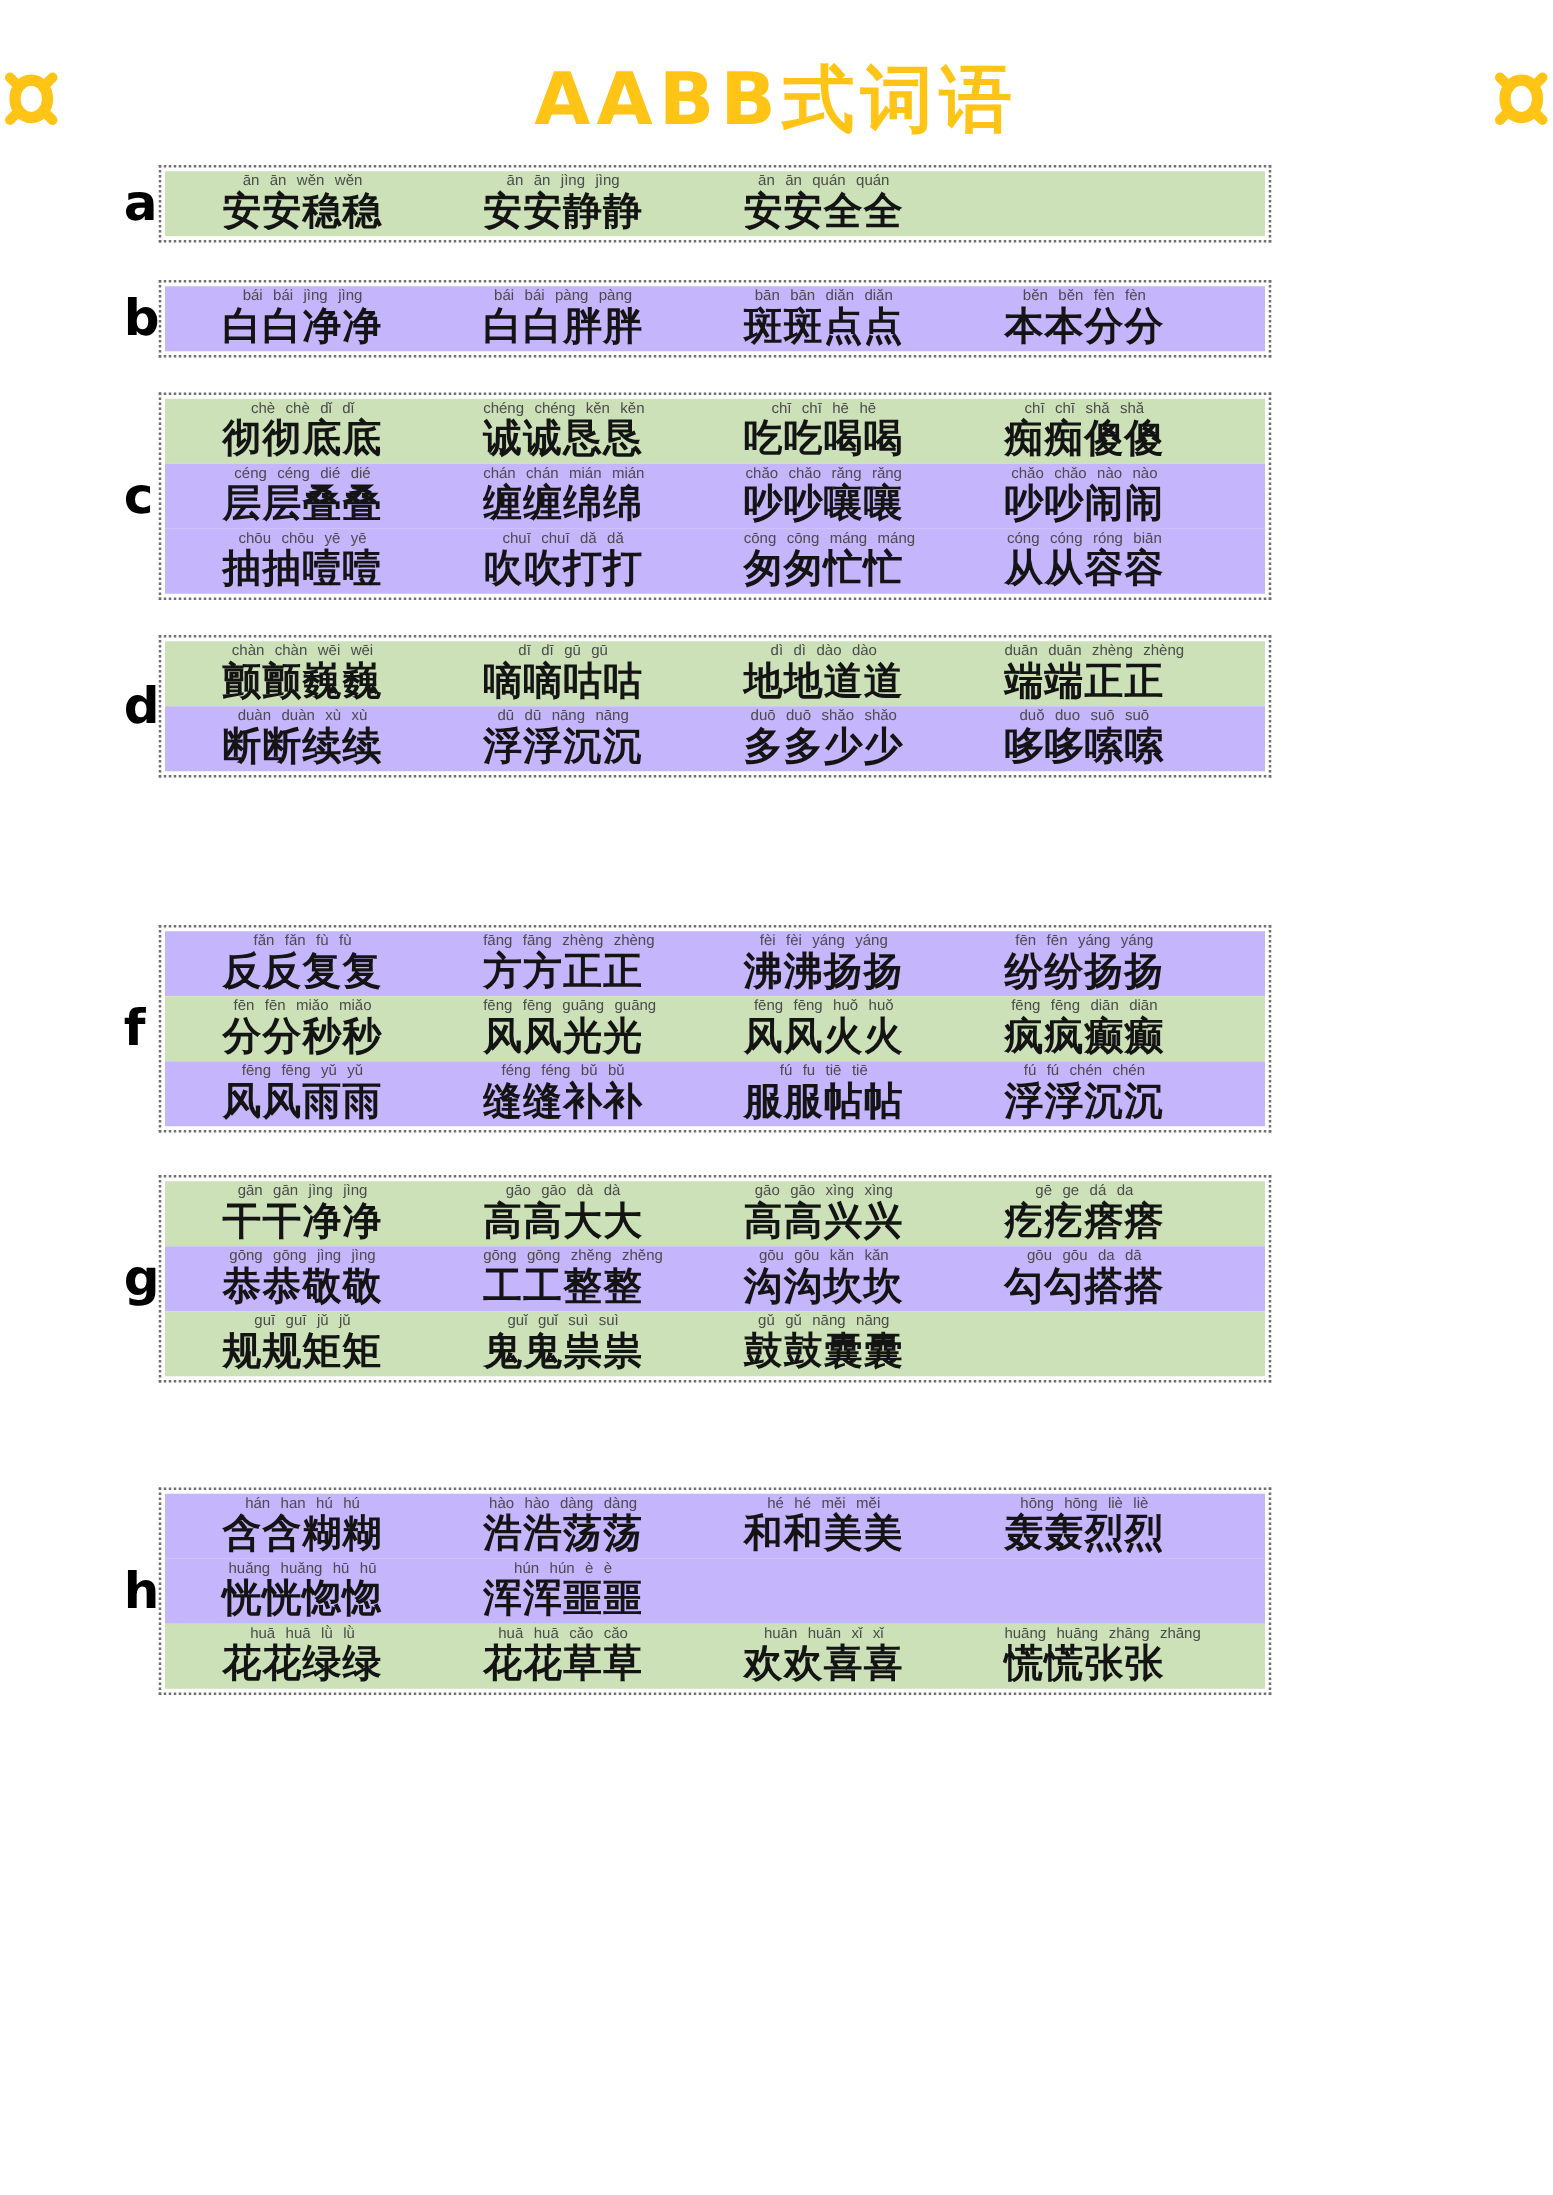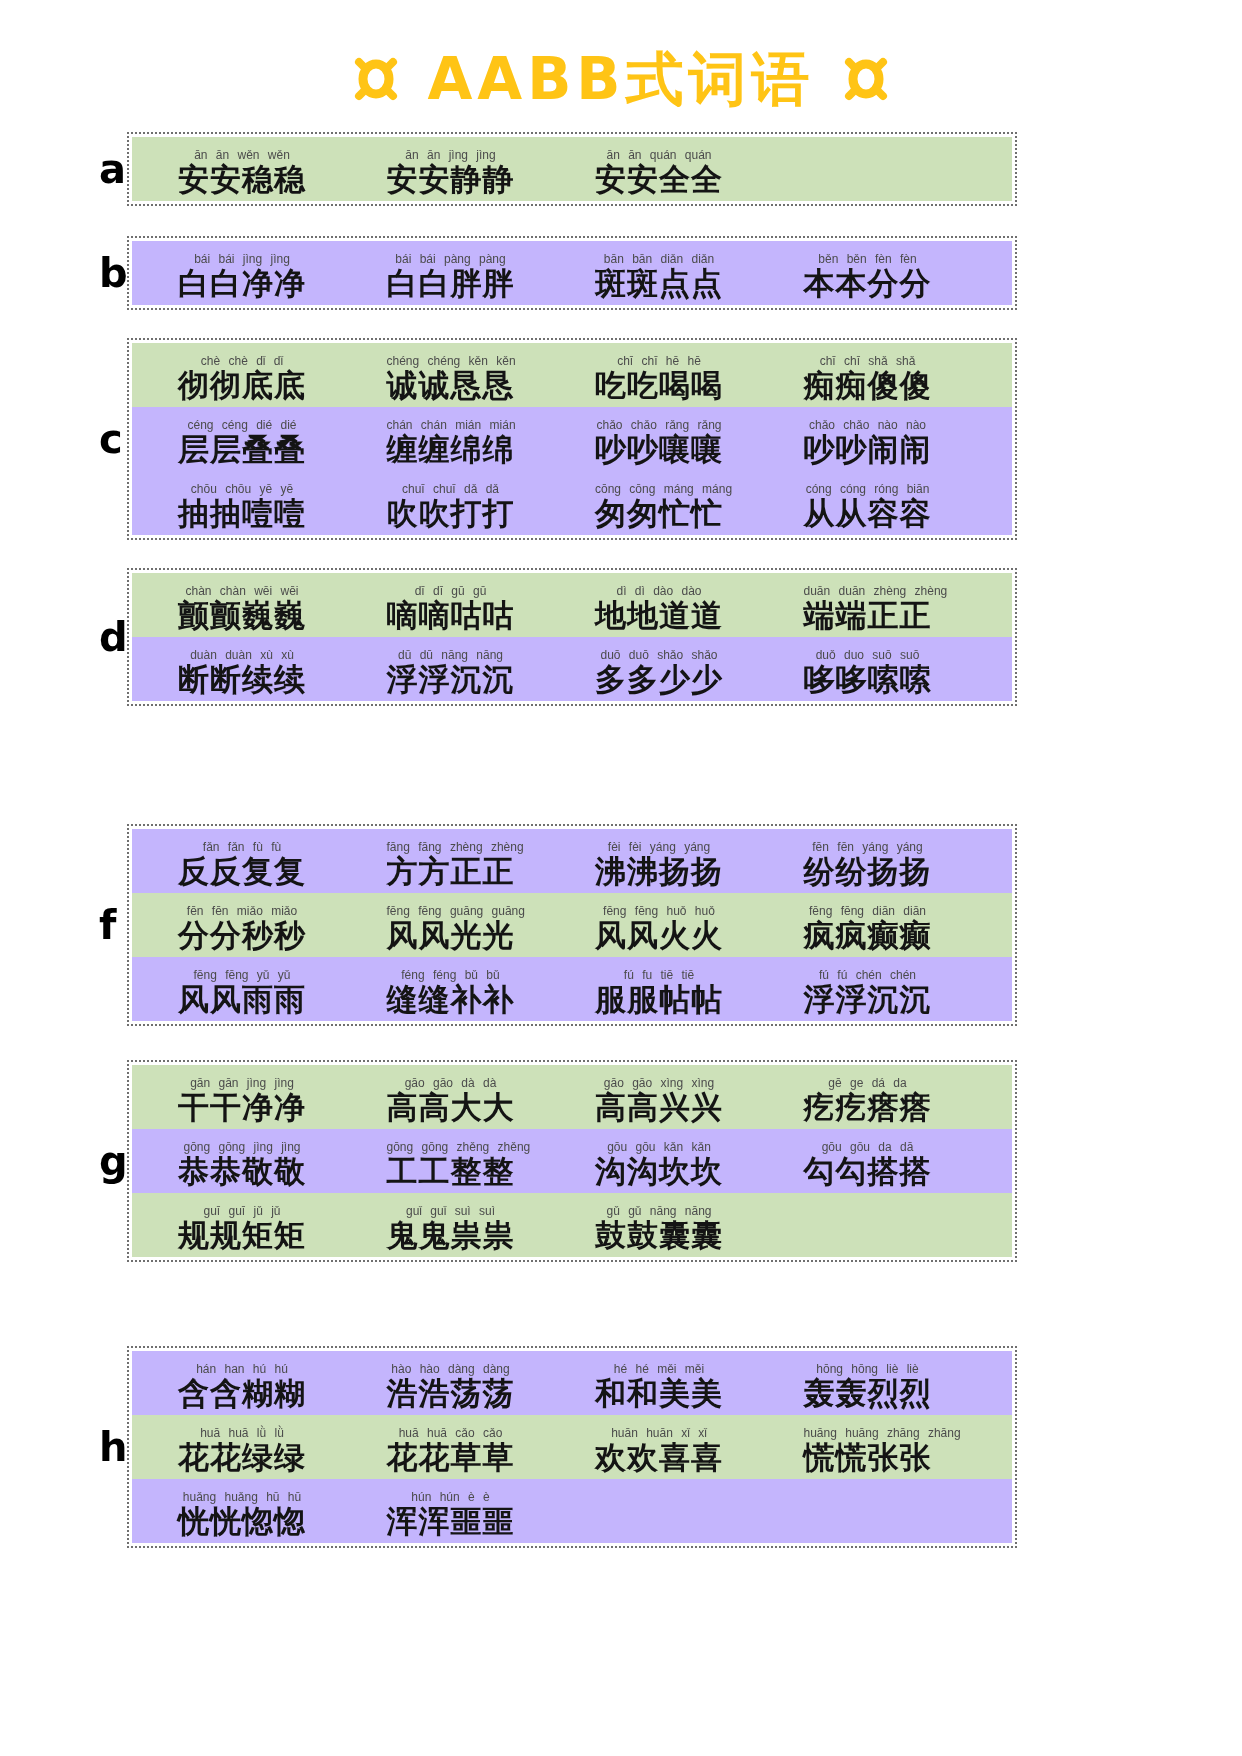--- a/index.html
+++ b/index.html
@@ -1,21 +1,21 @@
 <!DOCTYPE html>
 <html><head>
 <meta charset="utf-8">
 <style>
   html,body{margin:0;padding:0;}
   body{
     width:1242px;height:1756px;position:relative;background:#ffffff;
     font-family:"Liberation Sans",sans-serif;overflow:hidden;
   }
   .title-wrap{
-    display:flex;justify-content:center;align-items:center;gap:26px;
+    display:flex;justify-content:space-between;align-items:center;gap:26px;
     padding-top:42px;height:74px;
   }
   .title-text{
     font-family:"DejaVu Sans",sans-serif;font-weight:bold;font-size:58px;
     color:#FFC415;letter-spacing:5px;line-height:1;
   }
   .burst{width:50px;height:50px;flex:0 0 auto;}
   .sections{width:890px;margin-left:127px;}
   .section{
     position:relative;border:2px dotted #6f6f6f;background:#fff;
@@ -23,21 +23,21 @@
   }
   [data-name="section-a"]{margin-top:16px;}
   [data-name="section-b"]{margin-top:30px;}
   [data-name="section-c"]{margin-top:28px;}
   [data-name="section-d"]{margin-top:28px;}
   [data-name="section-f"]{margin-top:118px;}
   [data-name="section-g"]{margin-top:34px;}
   [data-name="section-h"]{margin-top:84px;}
   .row{
     display:grid;grid-template-columns:repeat(4,1fr);
-    height:64px;padding-left:46px;box-sizing:border-box;align-items:end;
+    height:52px;padding-left:46px;box-sizing:border-box;align-items:end;
   }
   .row.green{background:#cde1b9;}
   .row.white{background:#c4b5fd;}
   .cell{
     display:flex;flex-direction:column;justify-content:flex-end;
     width:max-content;padding-bottom:3px;
   }
   .pinyin{
     font-size:12px;color:#4b4b4b;text-align:center;word-spacing:5px;
     font-family:"Liberation Sans",sans-serif;white-space:nowrap;margin-bottom:1px;
@@ -336,42 +336,42 @@
         </div>
         <div class="cell" data-name="word-cell">
           <div class="pinyin" data-name="pinyin-annotation">hé hé měi měi</div>
           <div class="word" data-name="aabb-word">和和美美</div>
         </div>
         <div class="cell" data-name="word-cell">
           <div class="pinyin" data-name="pinyin-annotation">hōng hōng liè liè</div>
           <div class="word" data-name="aabb-word">轰轰烈烈</div>
         </div>
       </div>
+      <div class="row white" data-name="word-row">
+        <div class="cell" data-name="word-cell">
+          <div class="pinyin" data-name="pinyin-annotation">huǎng huǎng hū hū</div>
+          <div class="word" data-name="aabb-word">恍恍惚惚</div>
+        </div>
+        <div class="cell" data-name="word-cell">
+          <div class="pinyin" data-name="pinyin-annotation">hún hún è è</div>
+          <div class="word" data-name="aabb-word">浑浑噩噩</div>
+        </div>
+      </div>
       <div class="row green" data-name="word-row">
         <div class="cell" data-name="word-cell">
           <div class="pinyin" data-name="pinyin-annotation">huā huā lǜ lǜ</div>
           <div class="word" data-name="aabb-word">花花绿绿</div>
         </div>
         <div class="cell" data-name="word-cell">
           <div class="pinyin" data-name="pinyin-annotation">huā huā cǎo cǎo</div>
           <div class="word" data-name="aabb-word">花花草草</div>
         </div>
         <div class="cell" data-name="word-cell">
           <div class="pinyin" data-name="pinyin-annotation">huān huān xǐ xǐ</div>
           <div class="word" data-name="aabb-word">欢欢喜喜</div>
         </div>
         <div class="cell" data-name="word-cell">
           <div class="pinyin" data-name="pinyin-annotation">huāng huāng zhāng zhāng</div>
           <div class="word" data-name="aabb-word">慌慌张张</div>
-        </div>
-      </div>
-      <div class="row white" data-name="word-row">
-        <div class="cell" data-name="word-cell">
-          <div class="pinyin" data-name="pinyin-annotation">huǎng huǎng hū hū</div>
-          <div class="word" data-name="aabb-word">恍恍惚惚</div>
-        </div>
-        <div class="cell" data-name="word-cell">
-          <div class="pinyin" data-name="pinyin-annotation">hún hún è è</div>
-          <div class="word" data-name="aabb-word">浑浑噩噩</div>
         </div>
       </div>
     </div>
   </div>
 
 </body></html>

